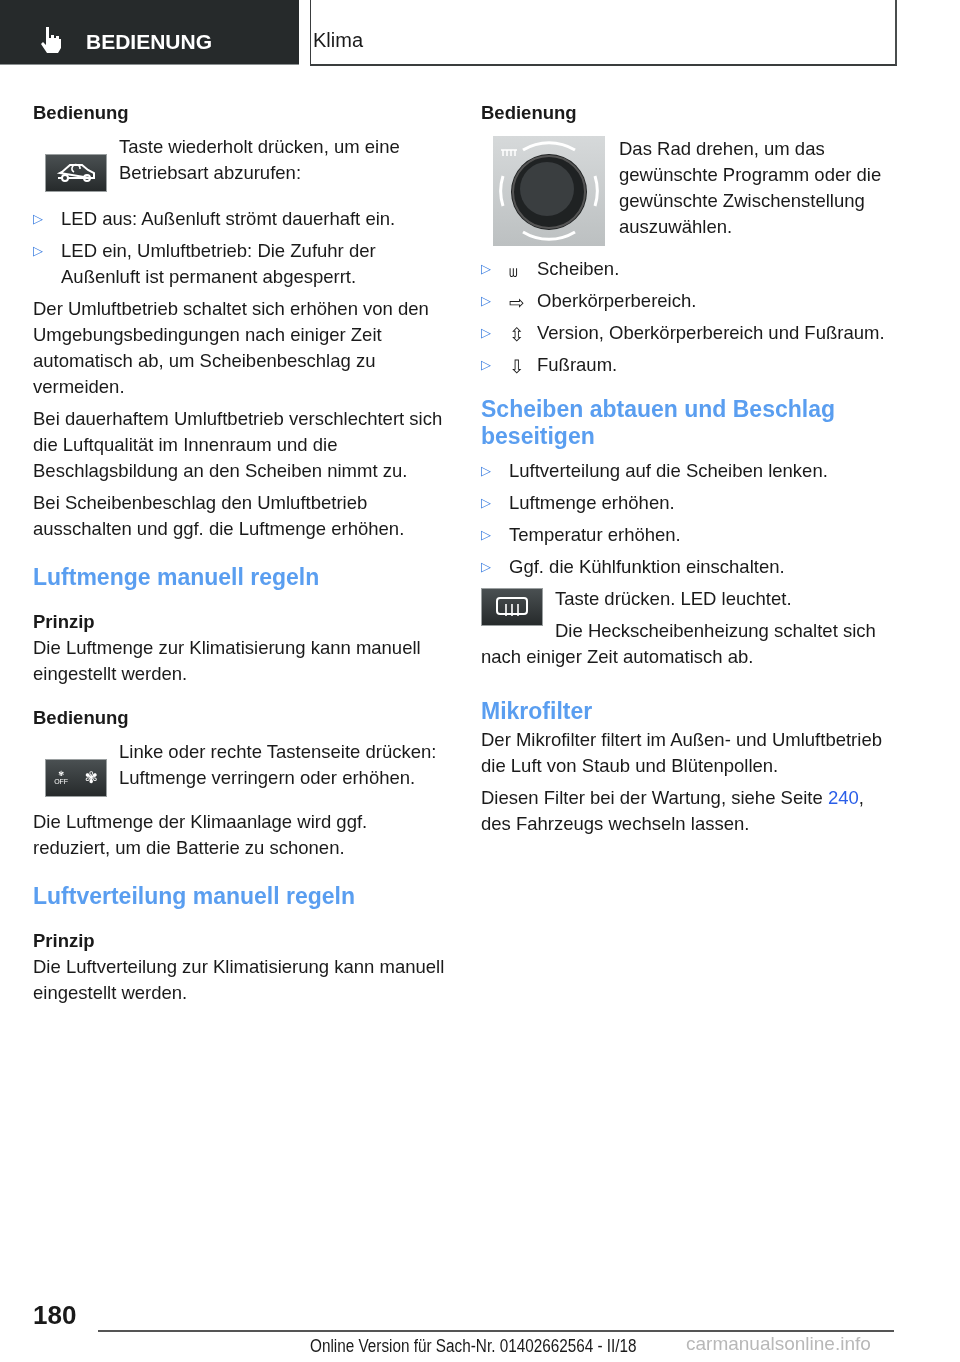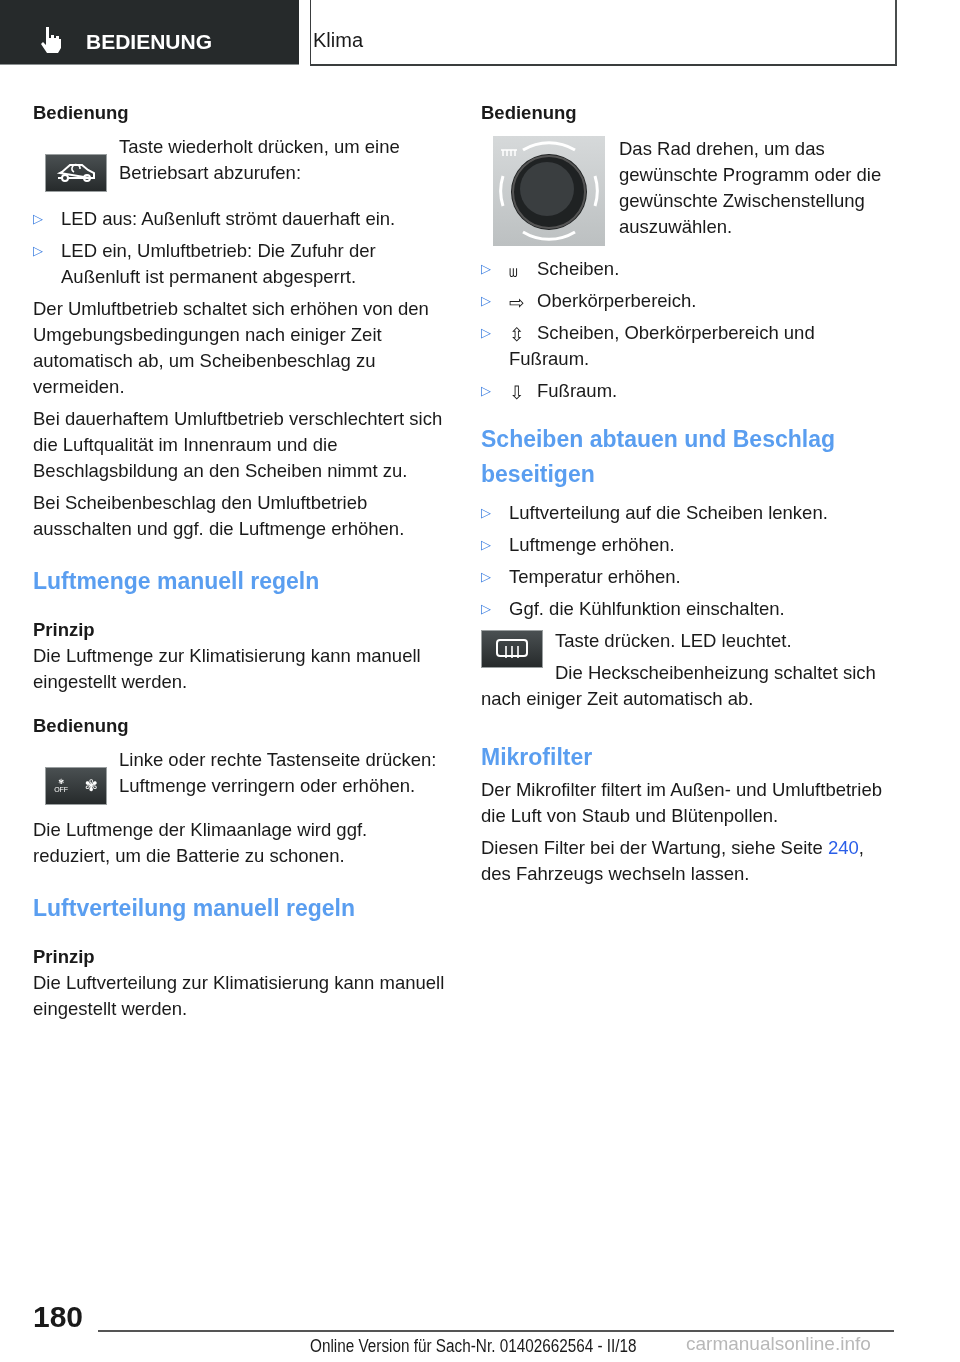--- a/index.html
+++ b/index.html
@@ -11,30 +11,30 @@
   .hdr-dark .sec { position:absolute; left:86px; top:30px; color:#fff; font-weight:bold; font-size:21px; letter-spacing:0px; }
   .hdr-light { position:absolute; left:310px; top:-2px; width:584px; height:66px; border:1px solid #3a3d3e; border-top:none;
                border-right:2px solid #4a4d4e; border-bottom:2px solid #3a3d3e; }
   .hdr-light .ttl { position:absolute; left:2px; top:31px; font-size:20px; color:#1a1a1a; }
 
   .col { position:absolute; top:100px; width:412px; font-size:18.5px; line-height:26px; }
   .col.left { left:33px; }
   .col.right { left:481px; }
   .sub { font-weight:bold; font-size:18.5px; margin:0; line-height:26px; }
   p { margin:0 0 6px 0; }
-  h2 { color:#5a9ef0; font-size:23px; font-weight:bold; line-height:35px; margin:0 0 8px 0; }
+  h2 { color:#5a9ef0; font-size:23px; font-weight:bold; line-height:27px; margin:0 0 8px 0; }
   .iconrow { display:flex; align-items:flex-end; margin-top:6px;padding-left:12px; }
   .btn-img { flex:0 0 auto; width:62px; height:38px; background:linear-gradient(#4a5052,#262a2b); border:1px solid #9a9fa0;
              margin:6px 12px 0 0; display:flex; align-items:center; justify-content:center; box-sizing:border-box; }
   .bul { display:flex; margin:0 0 6px 0; }
   .bul .tri { flex:0 0 28px; color:#3a7de0; font-size:13px; line-height:26px; }
   .bul .gly { display:inline-block; width:22px; height:18px; vertical-align:-2px; margin-right:6px; }
   .link { color:#2a5ee8; }
   .knob { flex:0 0 auto; width:112px; height:110px; margin:4px 14px 0 0; background:linear-gradient(#d6d9da,#bcc0c1); position:relative; }
-  .footer-num { position:absolute; left:33px; top:1300px; font-size:30px; font-weight:bold; color:#1a1a1a; }
+  .footer-num { position:absolute; left:33px; top:1300px; font-size:26px; font-weight:bold; color:#1a1a1a; }
   .footer-line { position:absolute; left:98px; top:1330px; width:796px; height:2px; background:#555; }
   .footer-txt { position:absolute; left:310px; top:1336px; font-size:18px; color:#1a1a1a; transform:scaleX(0.85); transform-origin:left; white-space:nowrap; }
   .wm { position:absolute; left:686px; top:1333px; font-size:19px; color:#b8b8b8; white-space:nowrap; }
 </style>
 </head>
 <body>
 
 <div class="hdr-dark">
   <svg class="hand" viewBox="0 0 24 26">
     <path d="M6 0 h3 v11 h2 v-3 h3 v3 h2 v-2 h3 v3 h2 v9 l-3 5 h-11 l-6 -9 l2 -2 l3 3 z" fill="#fff"></path>
@@ -110,21 +110,21 @@
   <div class="bul">
     <span class="tri">▷</span>
     <span><span class="gly" style="font-size:12px">ᗯ</span><span>Scheiben.</span></span>
   </div>
   <div class="bul">
     <span class="tri">▷</span>
     <span><span class="gly">⇨</span><span>Oberkörperbereich.</span></span>
   </div>
   <div class="bul">
     <span class="tri">▷</span>
-    <span><span class="gly">⇳</span><span>Scheiben, Oberkörperbereich und Fußraum.</span></span>
+    <span><span class="gly">⇳</span><span>Version, Oberkörperbereich und Fußraum.</span></span>
   </div>
   <div class="bul">
     <span class="tri">▷</span>
     <span><span class="gly">⇩</span><span>Fußraum.</span></span>
   </div>
 
   <h2 style="margin-top:18px">Scheiben abtauen und Beschlag beseitigen</h2>
   <div class="bul">
       <span class="tri">▷</span>
       <span>Luftverteilung auf die Scheiben lenken.</span>

